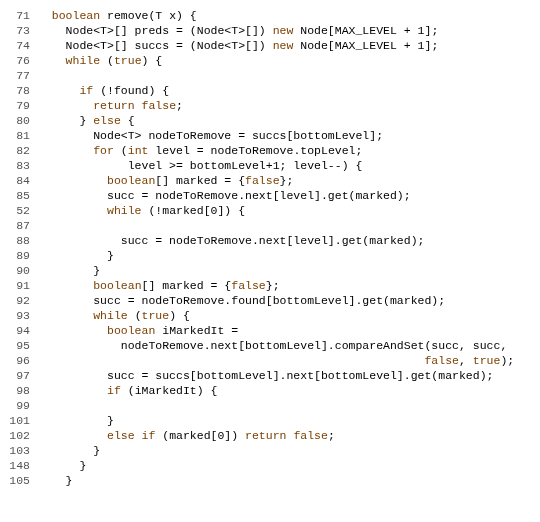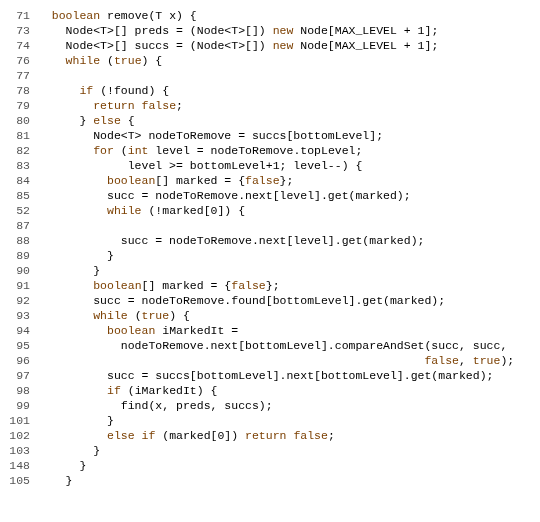--- a/index.html
+++ b/index.html
@@ -139,21 +139,20 @@
     <div class="code-line">
       <span class="line-number">97</span>
       <span class="line-content">          succ = succs[bottomLevel].next[bottomLevel].get(marked);</span>
     </div>
     <div class="code-line">
       <span class="line-number">98</span>
       <span class="line-content">          <span class="kw">if</span> (iMarkedIt) {</span>
     </div>
     <div class="code-line">
       <span class="line-number">99</span>
-      <span class="line-content">            find(x, preds, succs);</span>
     </div>
     <div class="code-line">
       <span class="line-number">101</span>
       <span class="line-content">          }</span>
     </div>
     <div class="code-line">
       <span class="line-number">102</span>
       <span class="line-content">          <span class="kw">else</span> <span class="kw">if</span> (marked[0]) <span class="kw">return</span> <span class="kw">false</span>;</span>
     </div>
     <div class="code-line">

